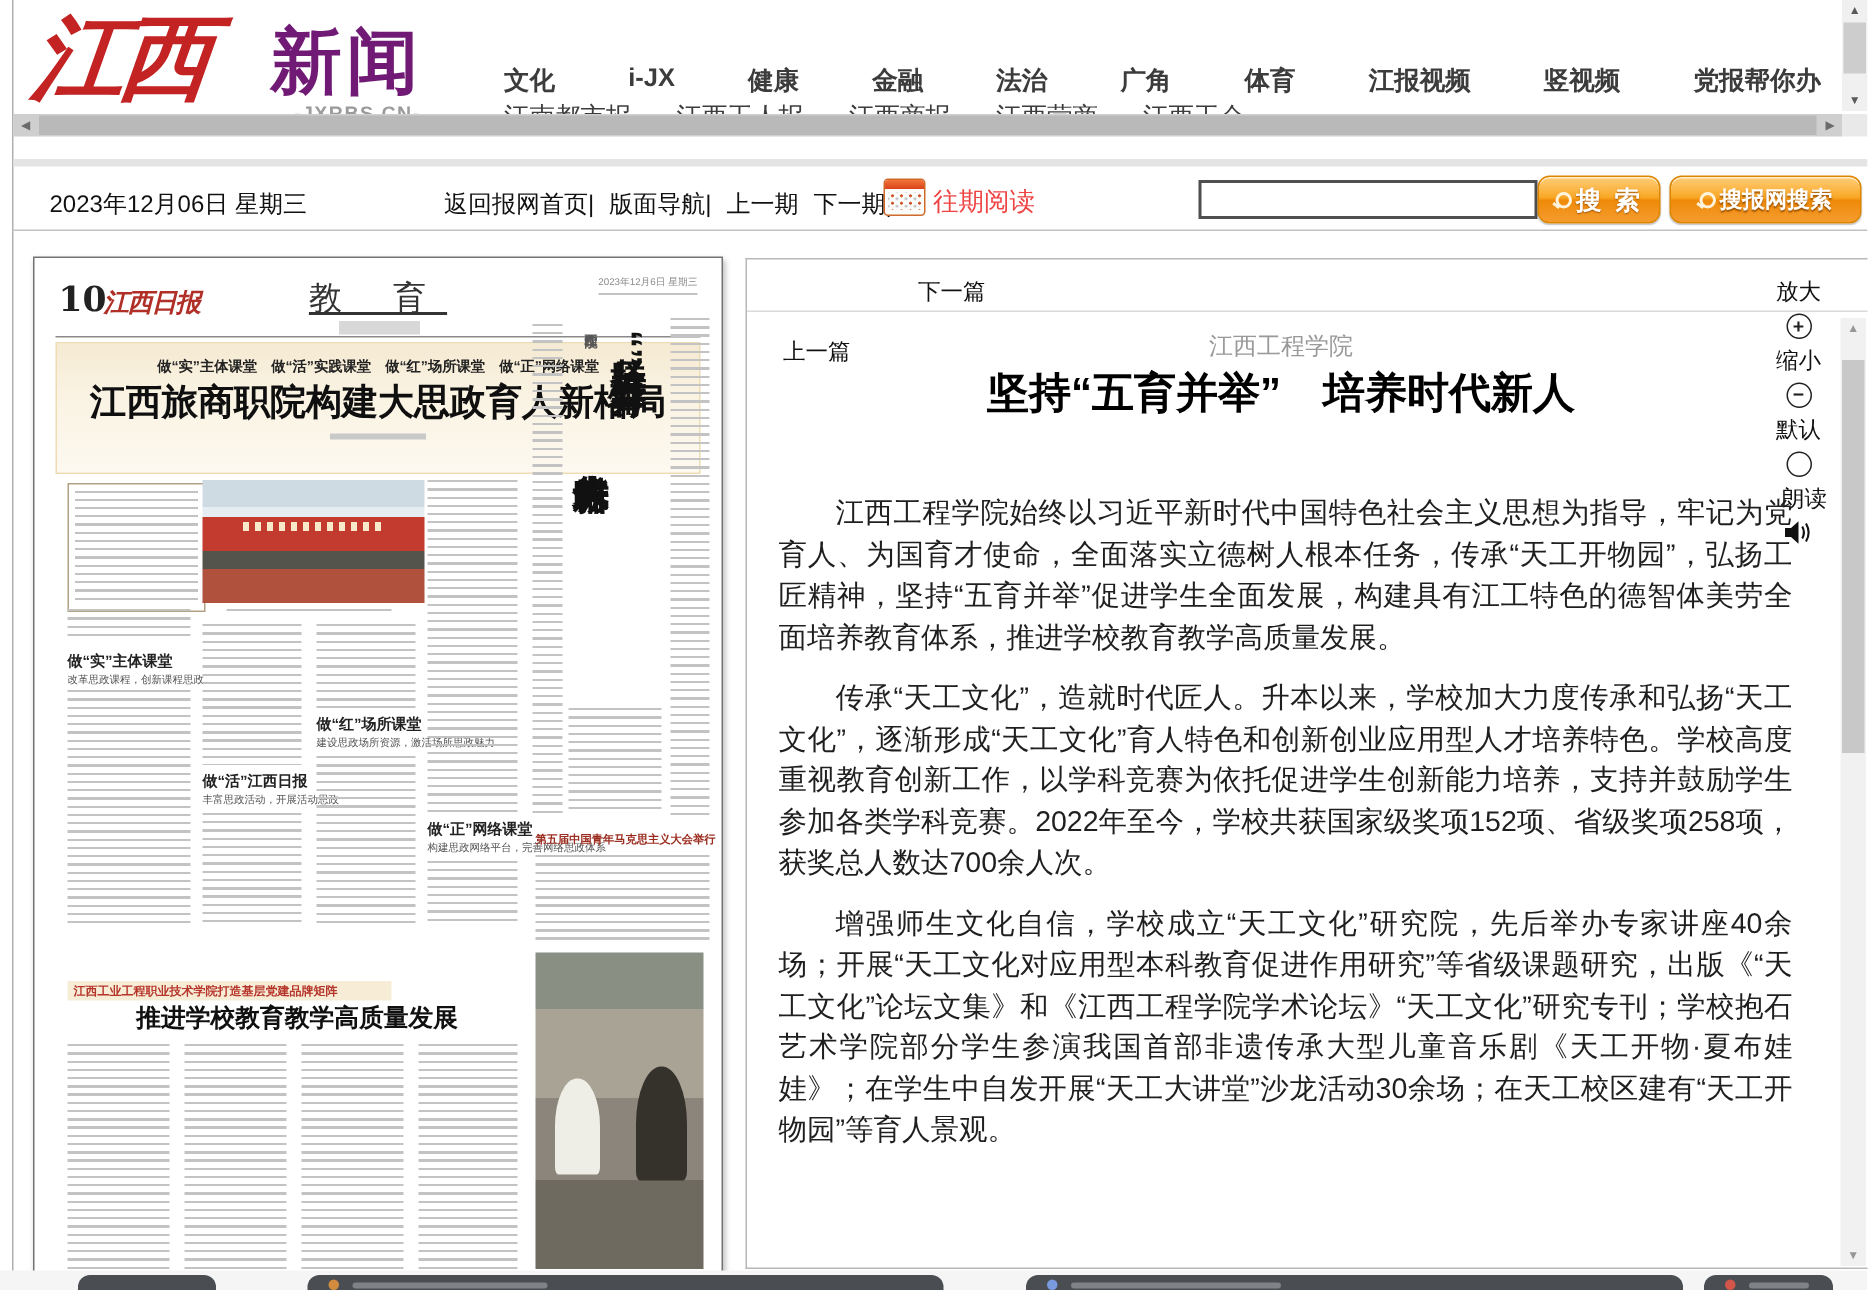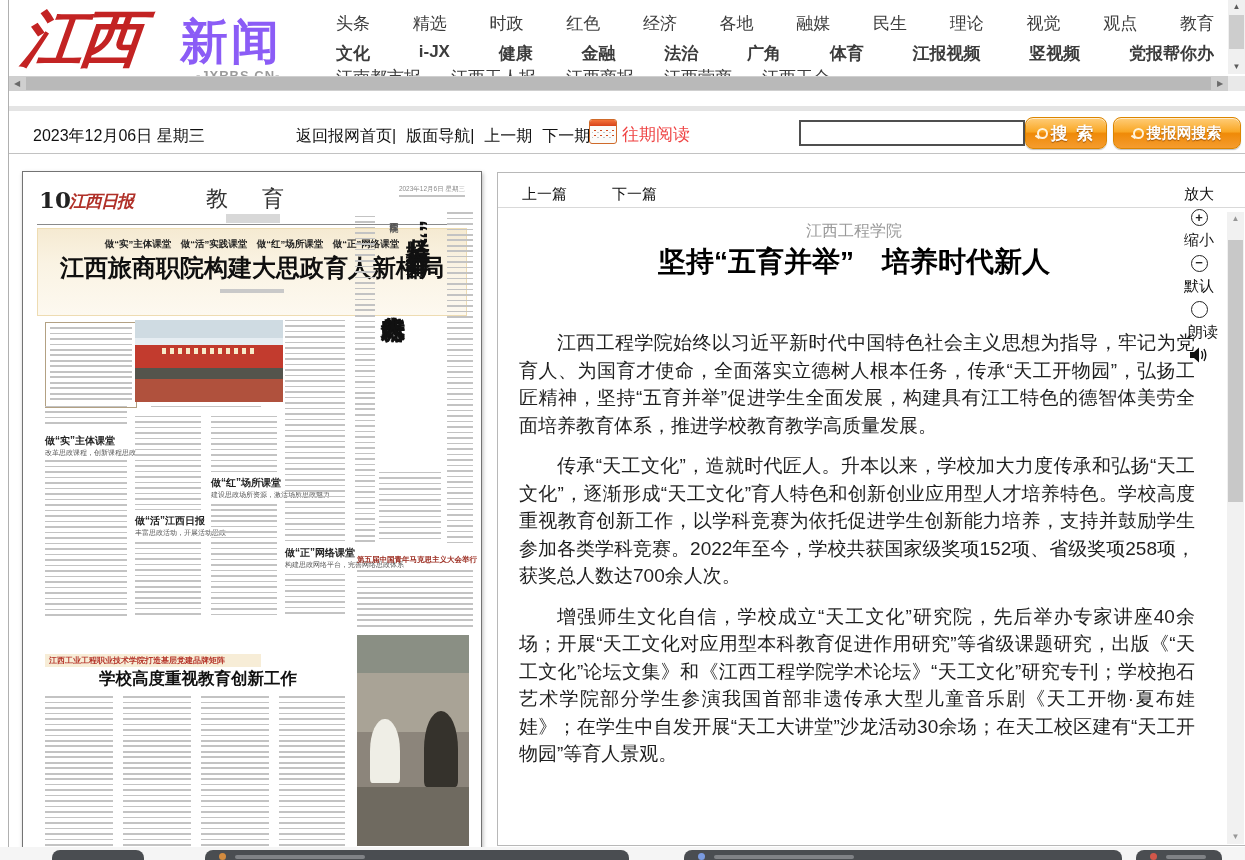--- a/index.html
+++ b/index.html
@@ -5,21 +5,21 @@
   html,body{margin:0;padding:0;}
   body{width:1245px;height:860px;overflow:hidden;position:relative;background:#fff;
        font-family:"Liberation Sans","DejaVu Sans",sans-serif;color:#222;}
   .abs{position:absolute;}
   .ft{background:repeating-linear-gradient(180deg,#c3c3c3 0 1.5px,transparent 1.5px 5.5px);}
   .vtext{writing-mode:vertical-rl;}
   
   .logo-red{left:22px;top:0px;font-family:"DejaVu Serif","Liberation Serif",serif;
             font-style:italic;font-weight:bold;color:#c32323;font-size:62px;line-height:78px;
             letter-spacing:-4px;transform:skewX(-6deg);}
-  .logo-black{left:180px;top:14px;font-size:48px;line-height:56px;font-weight:900;color:#8b5cf6;letter-spacing:3px;}
+  .logo-black{left:180px;top:14px;font-size:48px;line-height:56px;font-weight:900;color:#701a75;letter-spacing:3px;}
   .logo-domain{left:196px;top:68px;font-size:13px;font-weight:bold;color:#9b9b9b;letter-spacing:1px;}
   .nav{left:336px;top:0;width:878px;height:76px;overflow:hidden;}
   .nav-row{position:absolute;left:0;display:flex;justify-content:space-between;font-size:17px;color:#3c3c3c;}
   .nav-row span{cursor:pointer;white-space:nowrap;}
   .r1{top:12px;width:878px;}
   .r2{top:42px;width:878px;font-weight:bold;}
   .r3{top:66px;width:494px;}
   
   .sb-track-v{left:1228px;top:0;width:17px;height:74px;background:#f0f0f0;}
   .sb-btn{position:absolute;width:17px;height:14px;color:#5a5a5a;font-size:8px;line-height:14px;text-align:center;}
@@ -51,21 +51,21 @@
   .mag::after{content:"";position:absolute;left:-4px;top:6px;width:5px;height:2px;background:rgba(255,248,230,.95);transform:rotate(35deg);}
   .divider{left:9px;top:153px;width:1236px;height:1px;background:#c2c2c2;}
   .page-left-border{left:8px;top:0;width:1px;height:860px;background:#b0b0b0;}
   
   .epbox{left:22px;top:171px;width:458px;height:676px;background:#fff;border:1px solid #737373;
          box-shadow:1px 2px 4px rgba(0,0,0,.28);}
   .ep{position:absolute;}
   .ep-pageno{left:16px;top:14px;font-family:"DejaVu Serif","Liberation Serif",serif;font-weight:bold;font-size:23px;color:#222;}
   .ep-masthead{left:46px;top:18px;font-family:"DejaVu Serif","Liberation Serif",serif;font-style:italic;font-weight:bold;
                font-size:17px;color:#b03028;letter-spacing:-1px;}
-  .ep-section{left:0;right:0;top:12px;text-align:center;font-size:22px;letter-spacing:14px;color:#333;}
+  .ep-section{left:0;right:0;top:12px;text-align:center;font-size:22px;letter-spacing:14px;color:#333;text-decoration:underline;}
   .ep-section-tab{left:203px;top:42px;width:54px;height:9px;background:#d8d8d8;}
   .ep-tinydate{right:16px;top:12px;font-size:6.5px;color:#8a8a8a;text-align:right;line-height:9px;}
   .ep-rule{left:14px;top:52px;right:14px;height:1px;background:#8a8a8a;}
   .cream{left:14px;top:56px;width:428px;height:86px;border:1px solid #eedcb2;
          background:linear-gradient(180deg,#f5ead2 0%,#faf3e3 40%,#fdf9f0 100%);}
   .kickers{left:0;right:0;top:9px;text-align:center;font-size:9.5px;font-weight:bold;color:#222;white-space:nowrap;}
   .lead-h{left:0;right:0;top:23px;text-align:center;font-size:24px;font-weight:900;color:#0f0f0f;white-space:nowrap;}
   .byline-bar{left:182px;top:60px;width:64px;height:4px;background:#c9c9c9;}
   .boxedcol{left:22px;top:150px;width:82px;height:76px;border:1px solid #b3a183;padding:4px;}
   .boxedcol .ftfill{width:100%;height:100%;}
@@ -115,34 +115,20 @@
 </head>
 <body>
 
 <div class="abs page-left-border"></div>
 
 <div class="abs logo-red">江西</div>
 <div class="abs logo-black">新闻</div>
 <div class="abs logo-domain">-JXRBS.CN-</div>
 
 <div class="abs nav">
-  <div class="nav-row r1">
-    <span>头条</span>
-    <span>精选</span>
-    <span>时政</span>
-    <span>红色</span>
-    <span>经济</span>
-    <span>各地</span>
-    <span>融媒</span>
-    <span>民生</span>
-    <span>理论</span>
-    <span>视觉</span>
-    <span>观点</span>
-    <span>教育</span>
-  </div>
   <div class="nav-row r2">
     <span>文化</span>
     <span>i-JX</span>
     <span>健康</span>
     <span>金融</span>
     <span>法治</span>
     <span>广角</span>
     <span>体育</span>
     <span>江报视频</span>
     <span>竖视频</span>
@@ -249,29 +235,29 @@
   <div class="ep vtext vt1">坚持“五育并举”</div>
   <div class="ep vtext vt2">培养时代新人</div>
   <div class="ep ft" style="left:424px;top:40px;width:26px;height:334px;"></div>
   <div class="ep ft" style="left:356px;top:300px;width:62px;height:70px;"></div>
 
   <div class="ep news-h">第五届中国青年马克思主义大会举行</div>
   <div class="ep ft" style="left:334px;top:398px;width:116px;height:58px;"></div>
   <div class="ep photo2"></div>
 
   <div class="ep bkick">江西工业工程职业技术学院打造基层党建品牌矩阵</div>
-  <div class="ep bhead">学校高度重视教育创新工作</div>
+  <div class="ep bhead">推进学校教育教学高质量发展</div>
   <div class="ep ft" style="left:22px;top:524px;width:68px;height:150px;"></div>
   <div class="ep ft" style="left:100px;top:524px;width:68px;height:150px;"></div>
   <div class="ep ft" style="left:178px;top:524px;width:68px;height:150px;"></div>
   <div class="ep ft" style="left:256px;top:524px;width:66px;height:150px;"></div>
 </div>
 
 <div class="abs artframe">
-  <div class="art tb-link" style="left:24px;">上一篇</div>
+  <div class="art tb-link" style="left:24px;margin-top:40px;">上一篇</div>
   <div class="art tb-link" style="left:114px;">下一篇</div>
   <div class="art tb-right">
     <span>放大</span>
     <span class="circ plus"></span>
     <span>缩小</span>
     <span class="circ minus"></span>
     <span>默认</span>
     <span class="circ"></span>
     <span style="margin-left:8px;">朗读</span>
     <span class="spk">

